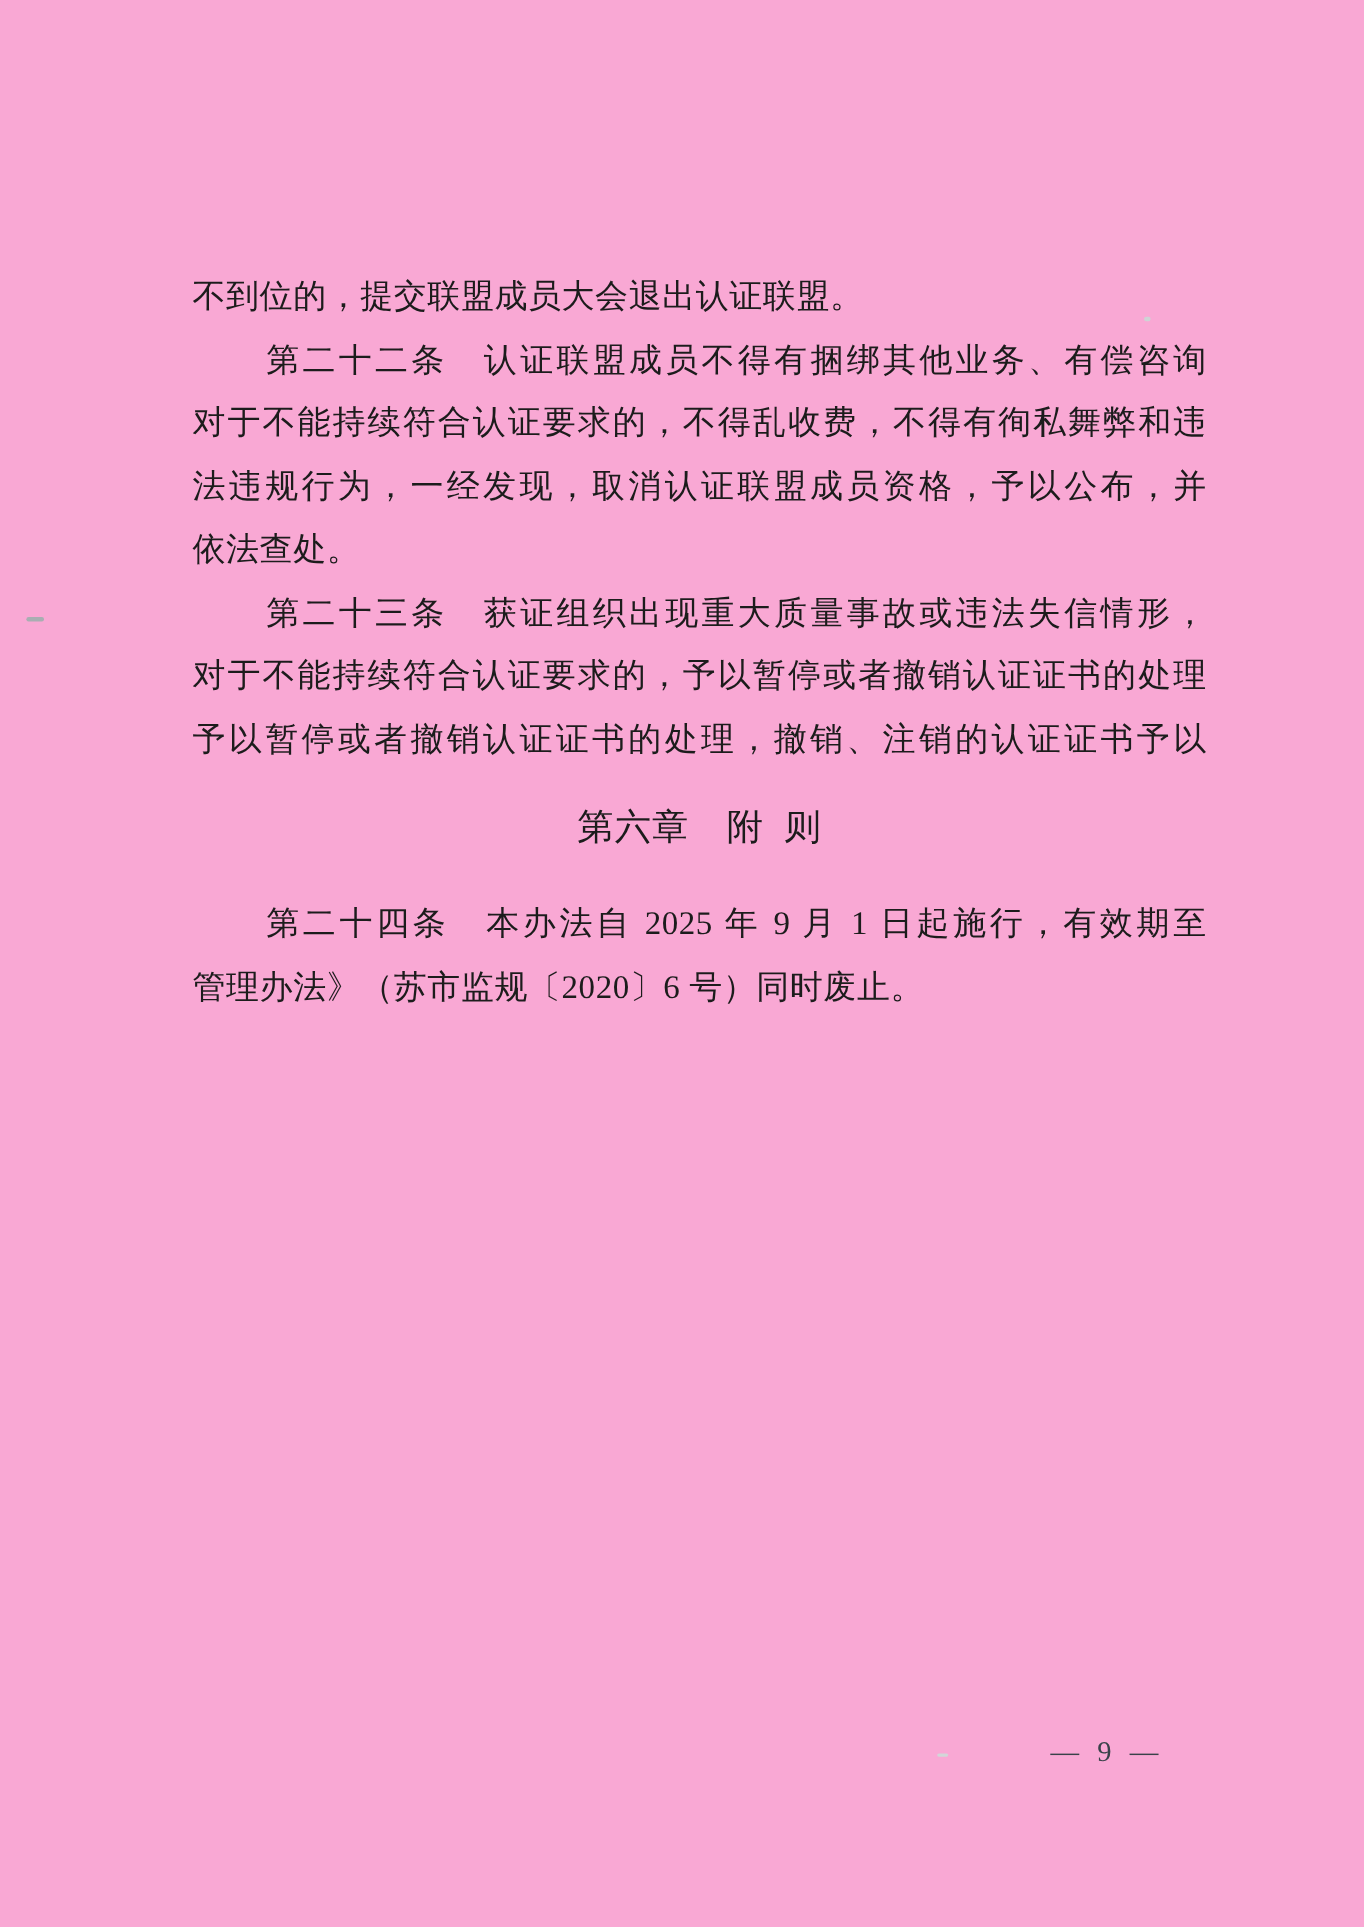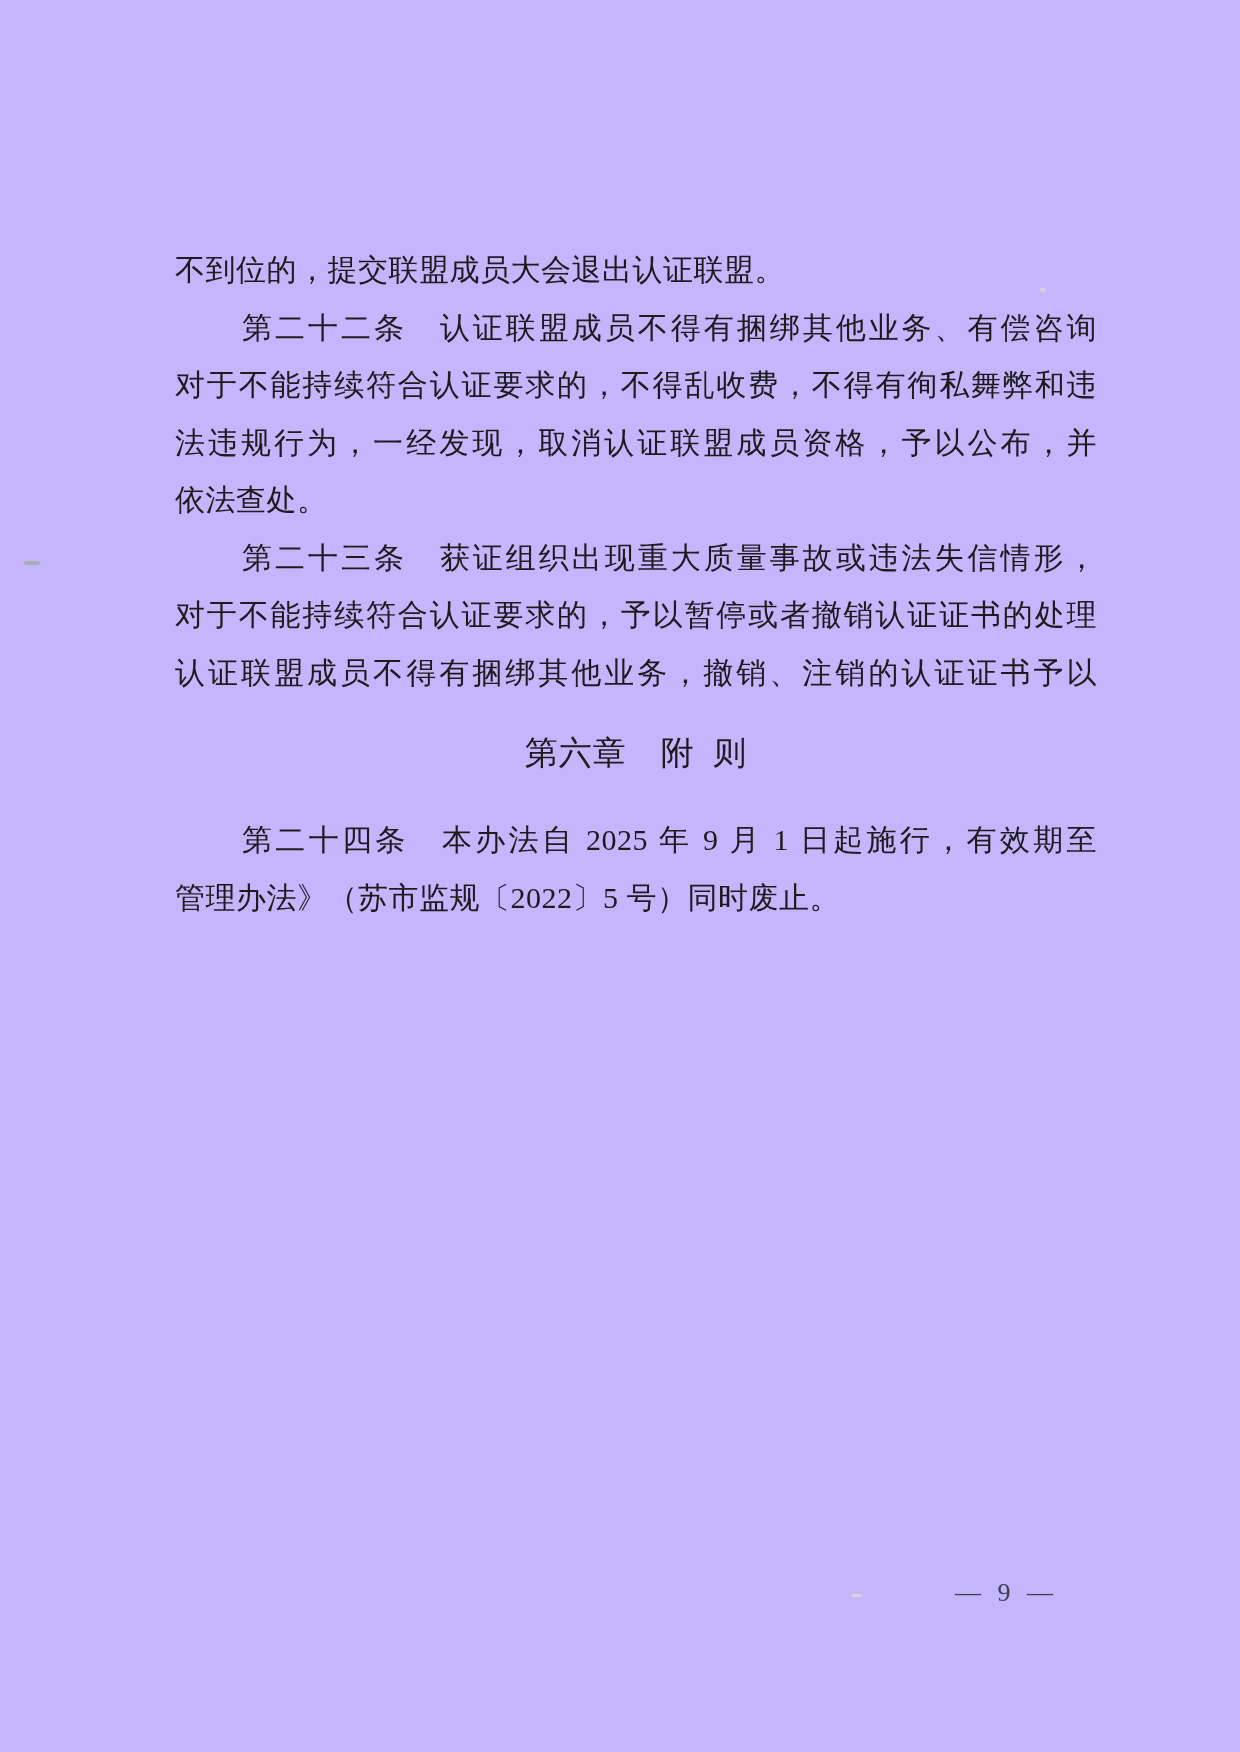--- a/index.html
+++ b/index.html
@@ -4,21 +4,21 @@
 <style>
   html, body {
     margin: 0;
     padding: 0;
     background: #ffffff;
   }
   .page {
     position: relative;
     width: 1240px;
     height: 1752px;
-    background: #c4b5fd;
+    background: #f9a8d4;
     overflow: hidden;
     font-family: "Liberation Serif", "DejaVu Serif", serif;
     color: #1c1c1c;
   }
   .doc {
     position: absolute;
     left: 175px;
     top: 241px;
     width: 922px;
   }
@@ -85,30 +85,30 @@
     <div class="line j">对于不能持续符合认证要求的，不得乱收费，不得有徇私舞弊和违</div>
 
     <div class="line j">法违规行为，一经发现，取消认证联盟成员资格，予以公布，并</div>
 
     <div class="line">依法查处。</div>
 
     <div class="line j ind"><span class="b">第二十三条</span><span>　获证组织出现重大质量事故或违法失信情形，</span></div>
 
     <div class="line j">对于不能持续符合认证要求的，予以暂停或者撤销认证证书的处理</div>
 
-    <div class="line j">认证联盟成员不得有捆绑其他业务，撤销、注销的认证证书予以</div>
+    <div class="line j">予以暂停或者撤销认证证书的处理，撤销、注销的认证证书予以</div>
 
 
 
     <div class="chapter-heading">第六章　附  则</div>
 
     <div class="line j ind"><span class="b">第二十四条</span><span>　本办法自 2025 年 9 月 1 日起施行，有效期至</span></div>
 
 
-    <div class="line">管理办法》（苏市监规〔2022〕5 号）同时废止。</div>
+    <div class="line">管理办法》（苏市监规〔2020〕6 号）同时废止。</div>
 
   </div>
 
   <div class="page-number">— 9 —</div>
 
   <div class="speck speck-1"></div>
   <div class="speck speck-2"></div>
   <div class="speck speck-3"></div>
 
 </div>

